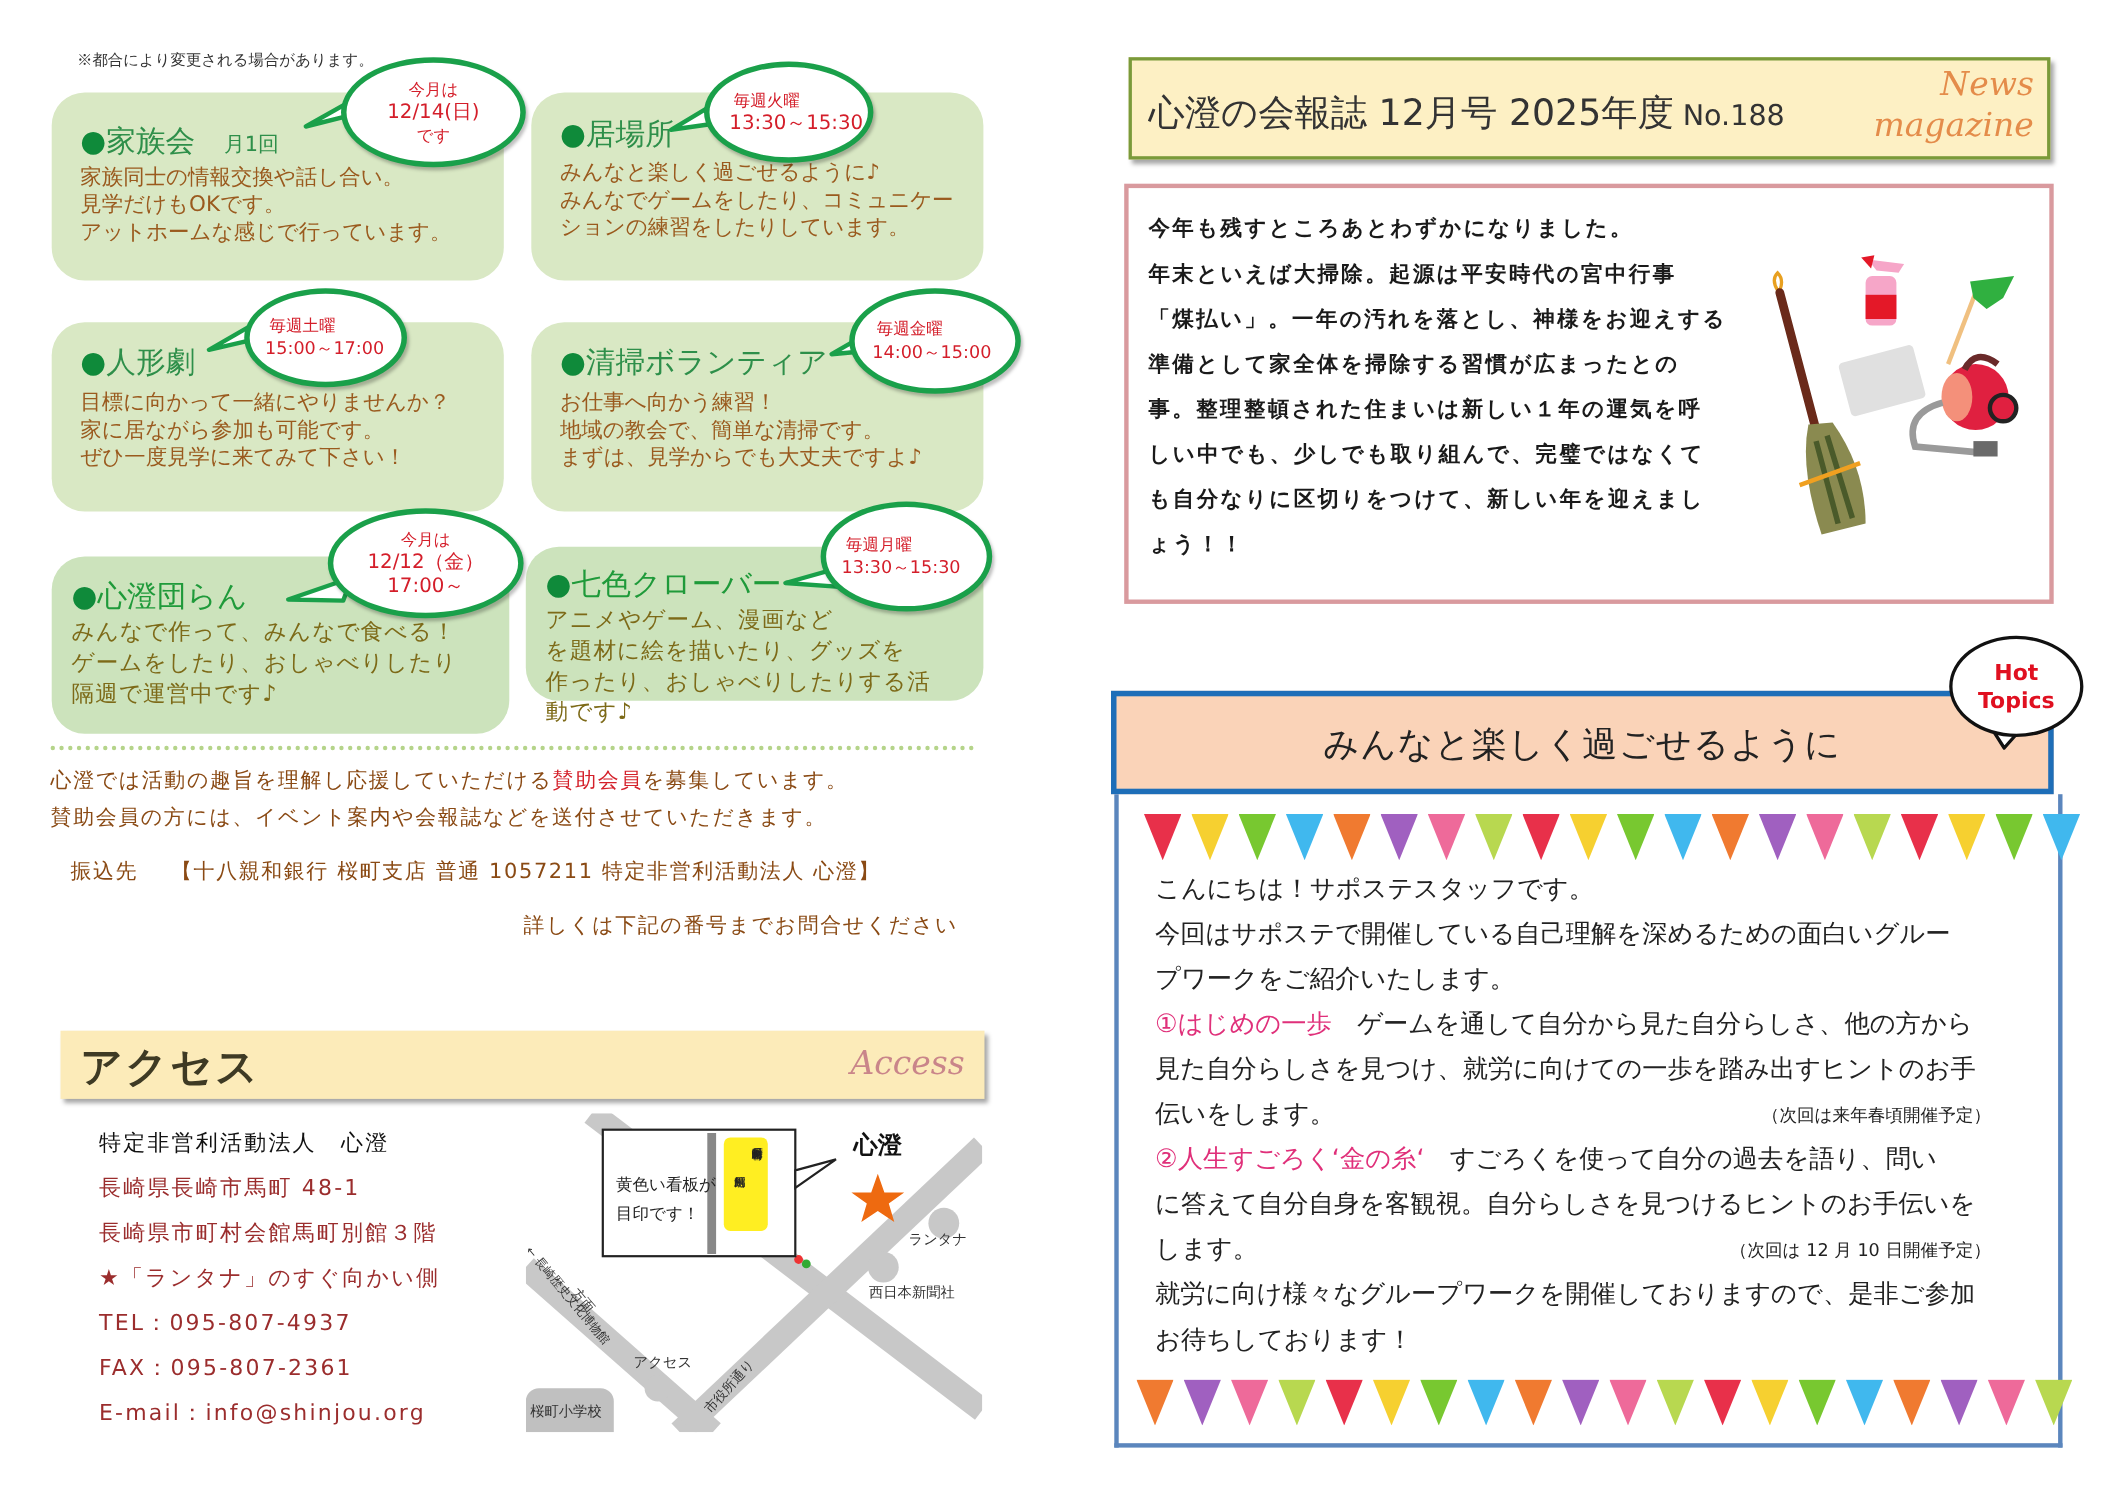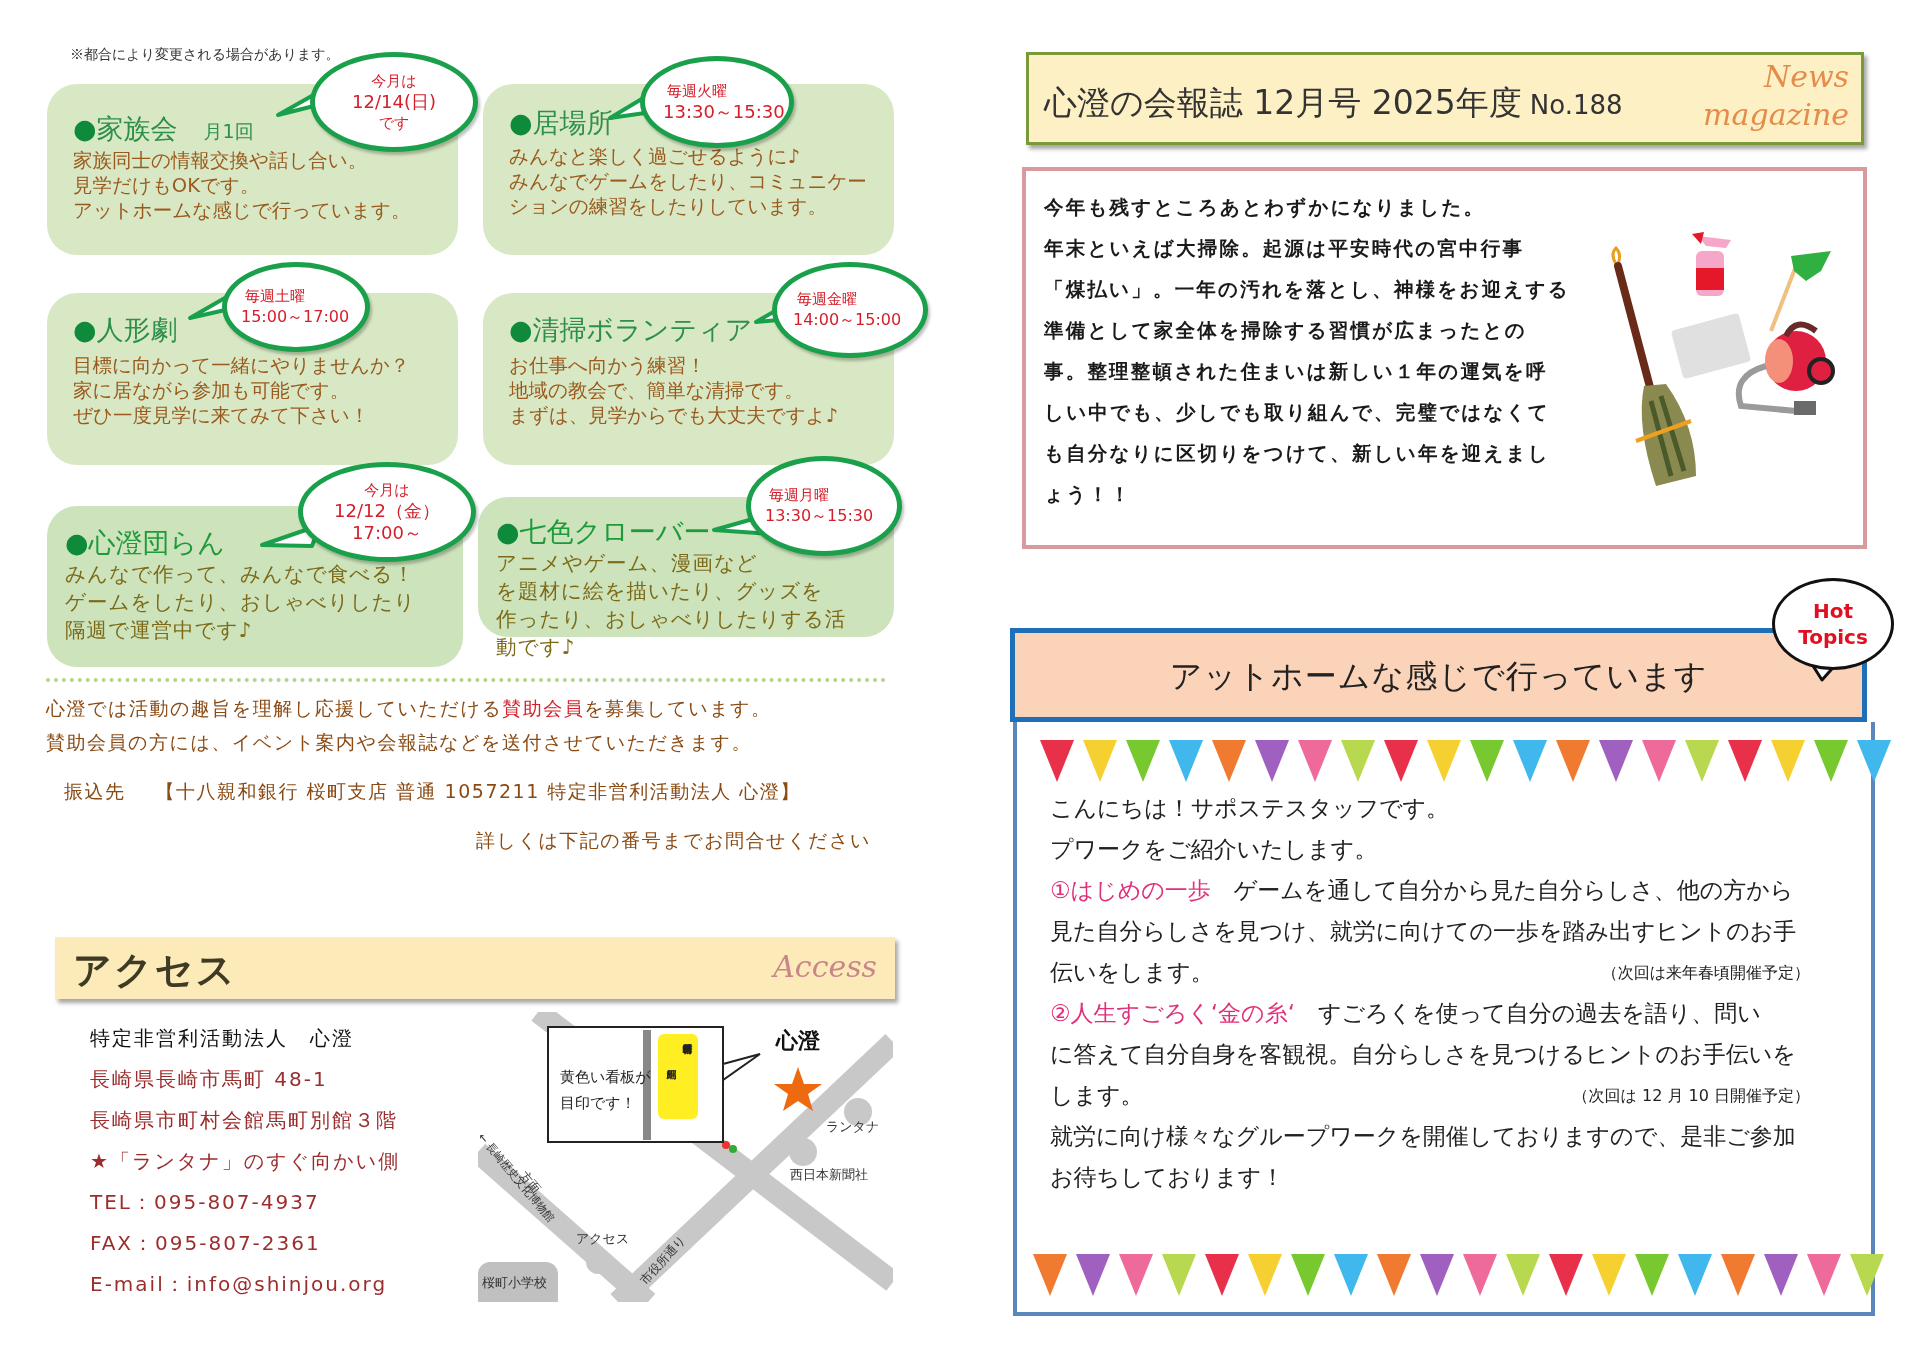--- a/index.html
+++ b/index.html
@@ -264,21 +264,21 @@
     <ellipse cx="183" cy="135" rx="14" ry="22" fill="#f4907a"></ellipse>
     <circle cx="225" cy="145" r="12" fill="#e02040" stroke="#222" stroke-width="4"></circle>
     <path d="M190 110 Q200 90 220 105" fill="none" stroke="#6a2a2a" stroke-width="6"></path>
     <path d="M170 140 Q135 150 145 180 L200 185" fill="none" stroke="#9a9a9a" stroke-width="6"></path>
     <rect x="198" y="175" width="22" height="14" fill="#6a6a6a"></rect>
   </svg>
 </div>
 
 <div class="abs topic-box"></div>
 <div class="abs topic-head">
-  <div class="topic-title">アットホームな感じで行っています</div>
+  <div class="topic-title">みんなと楽しく過ごせるように</div>
 </div>
 
 <svg class="abs" style="left:1770px;top:576px;" width="130" height="110">
   <polygon points="38,82 52,104 68,86" fill="#fff" stroke="#111" stroke-width="3" stroke-linejoin="round"></polygon>
 </svg>
 <div class="abs hot">
   <span>Hot</span>
   <span>Topics</span>
 </div>
 
@@ -300,20 +300,21 @@
     <div class="flag" style="background:#ee6a9a"></div>
     <div class="flag" style="background:#b8d850"></div>
     <div class="flag" style="background:#e8304a"></div>
     <div class="flag" style="background:#f6d030"></div>
     <div class="flag" style="background:#78c830"></div>
     <div class="flag" style="background:#40b8ee"></div>
 </div>
 
 <div class="topic-text" style="top:788px;">
   <p>こんにちは！サポステスタッフです。</p>
+  <p>今回はサポステで開催している自己理解を深めるための面白いグルー</p>
   <p>プワークをご紹介いたします。</p>
   <p><span class="pink">①はじめの一歩</span><span>　ゲームを通して自分から見た自分らしさ、他の方から</span></p>
   <p>見た自分らしさを見つけ、就労に向けての一歩を踏み出すヒントのお手</p>
   <p><span>伝いをします。</span><span class="note">（次回は来年春頃開催予定）</span></p>
   <p><span class="pink">②人生すごろく‘金の糸‘</span><span>　すごろくを使って自分の過去を語り、問い</span></p>
   <p>に答えて自分自身を客観視。自分らしさを見つけるヒントのお手伝いを</p>
   <p><span>します。</span><span class="note">（次回は 12 月 10 日開催予定）</span></p>
   <p>就労に向け様々なグループワークを開催しておりますので、是非ご参加</p>
   <p>お待ちしております！</p>
 </div>

